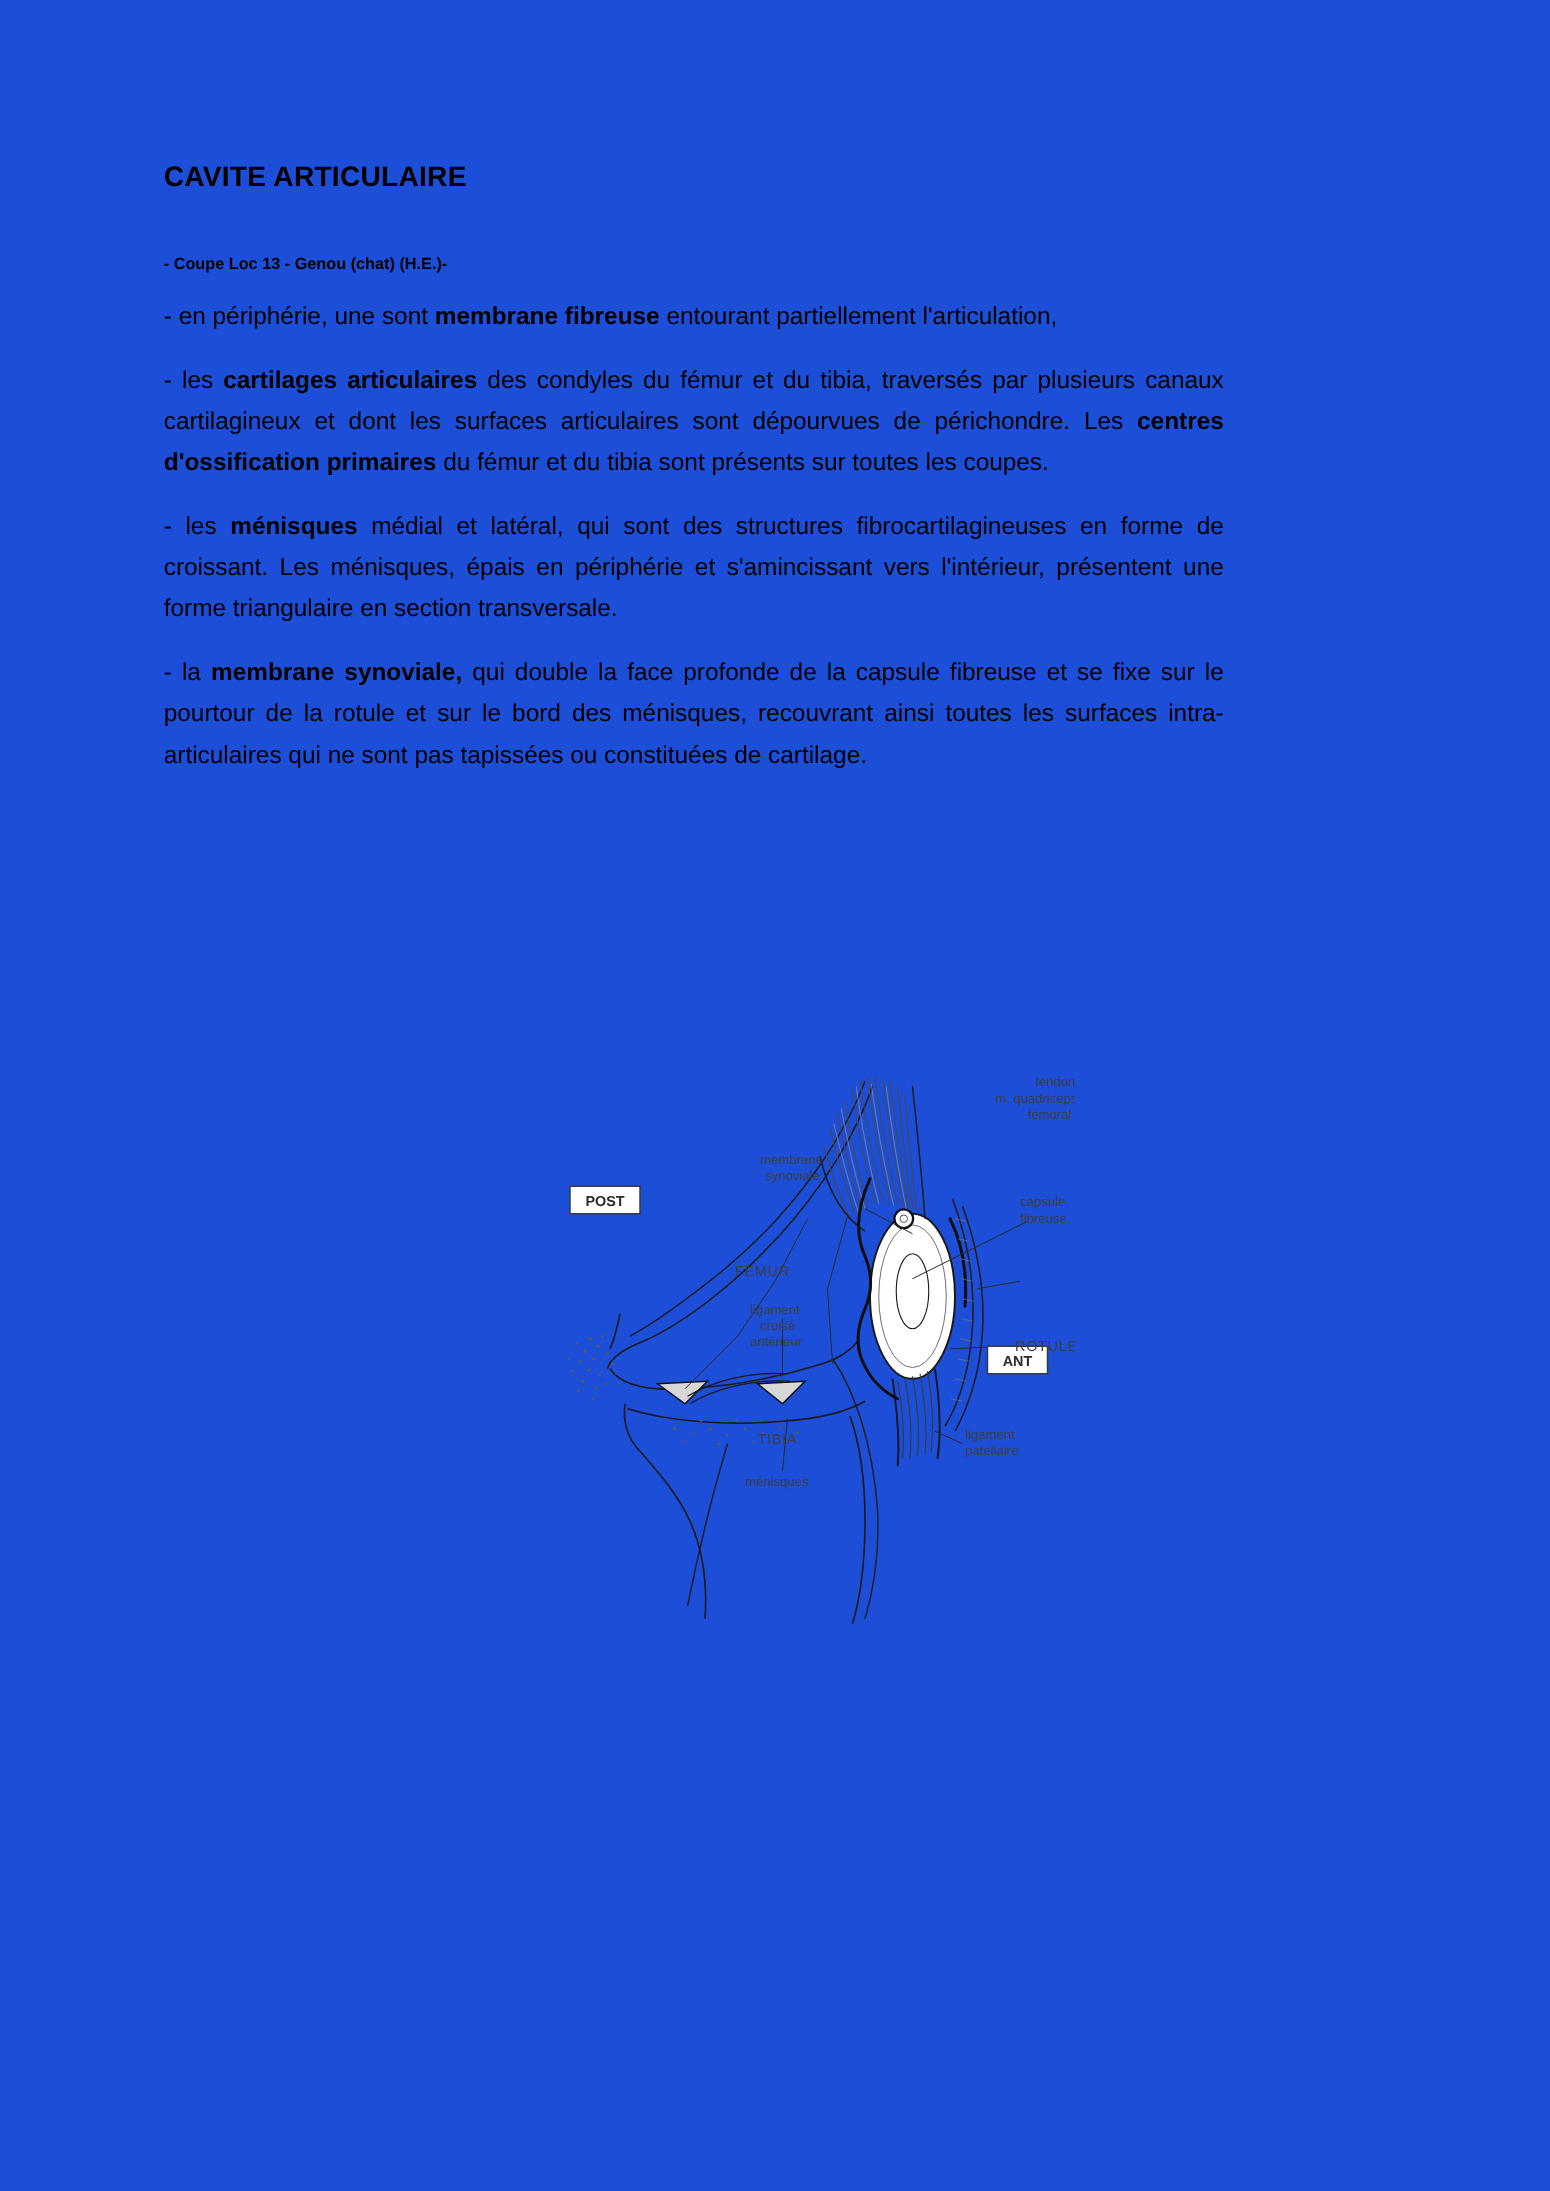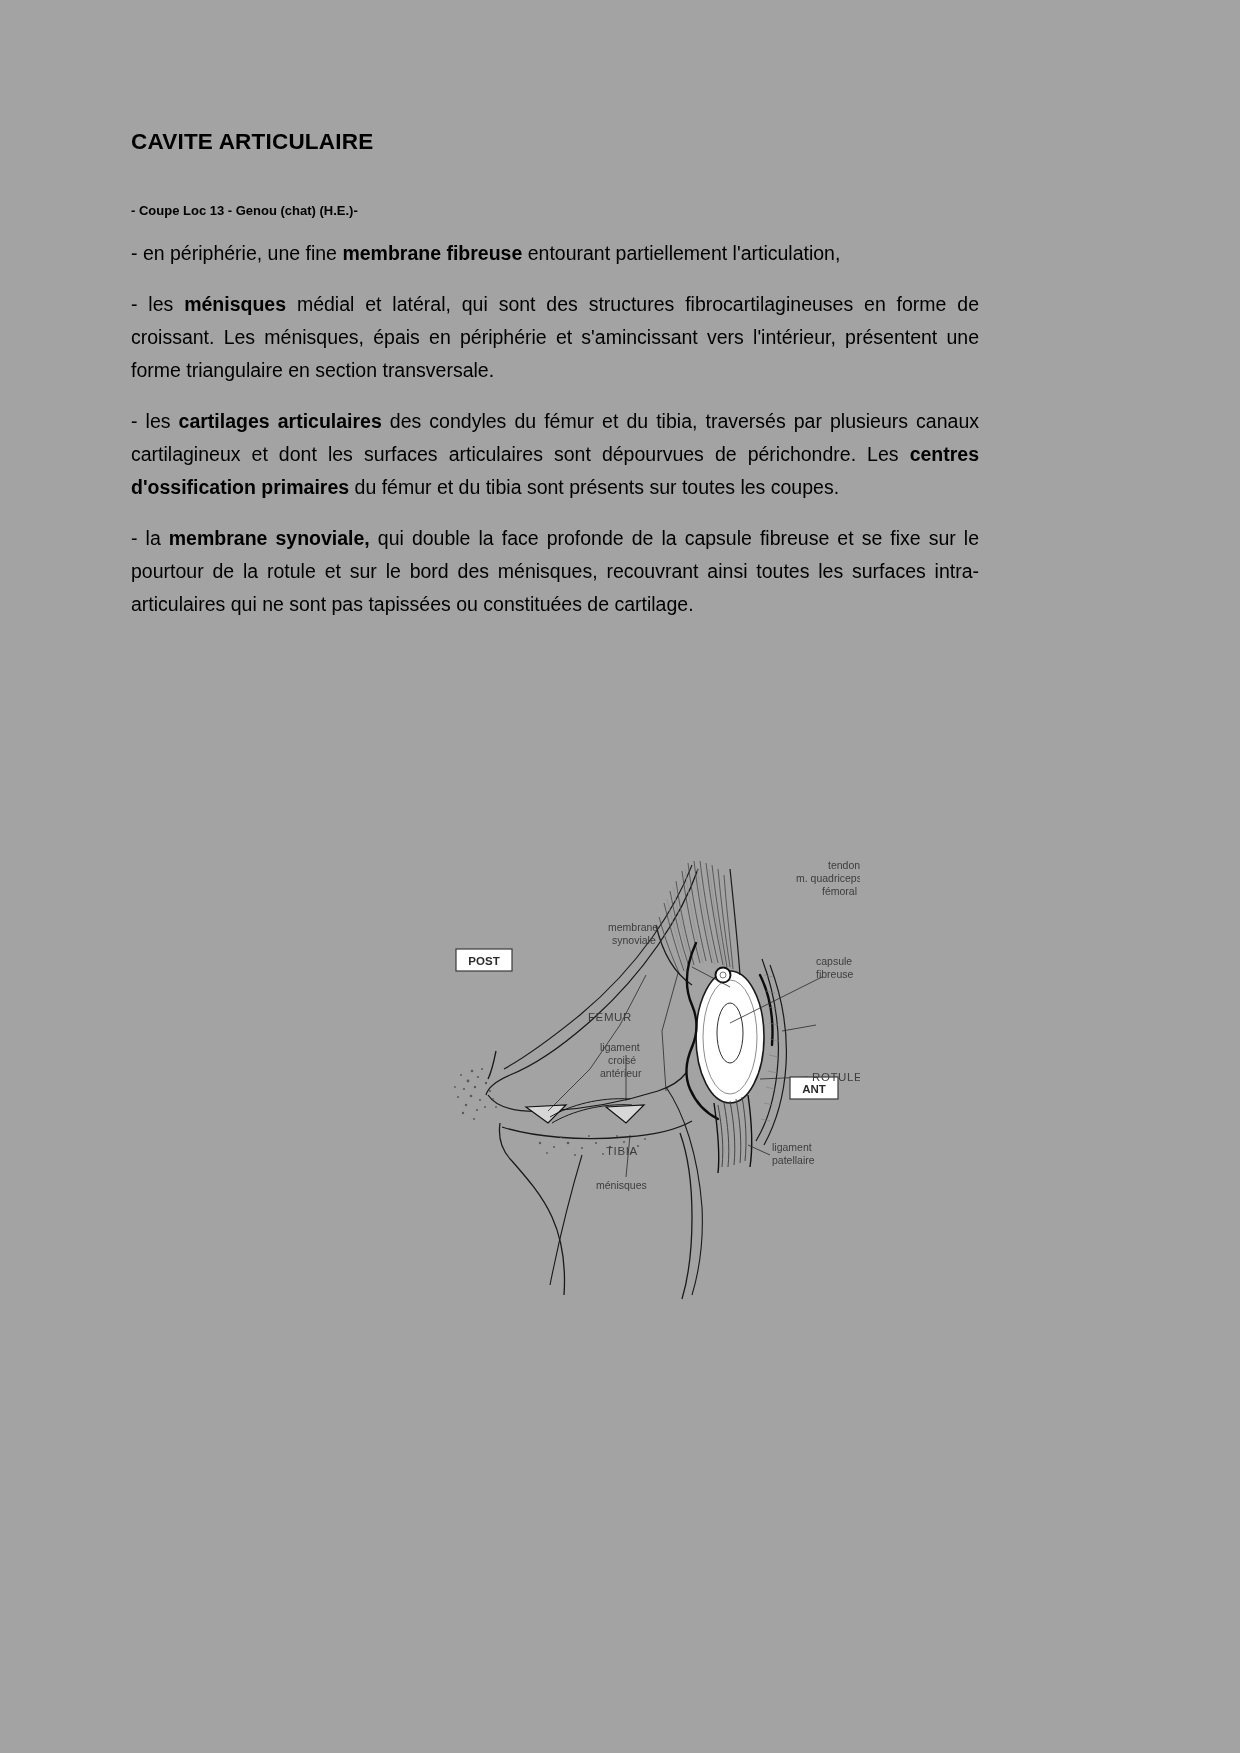--- a/index.html
+++ b/index.html
@@ -13,21 +13,21 @@
     font-family: "Liberation Sans", sans-serif;
     color: #000000;
     position: relative;
     overflow: hidden;
   }
   .page {
     position: absolute;
     left: 0; top: 0;
     width: 1240px;
     height: 1753px;
-    background: #a3a3a3;
+    background: #1d4ed8;
     text-decoration: underline;
   }
   .content {
     position: absolute;
     left: 131px;
     top: 128px;
     width: 848px;
   }
   h1.doc-title {
     font-size: 22.5px;
@@ -76,26 +76,26 @@
 
 <div class="page">
 
   <div class="content">
 
     <h1 class="doc-title">CAVITE ARTICULAIRE</h1>
 
     <h2 class="doc-subtitle">- Coupe Loc 13 - Genou (chat) (H.E.)-</h2>
 
 
-    <p class="body-par item-par"><span>- en périphérie, une fine </span><b>membrane fibreuse</b><span> entourant partiellement l'articulation,</span></p>
-
+    <p class="body-par item-par"><span>- en périphérie, une sont </span><b>membrane fibreuse</b><span> entourant partiellement l'articulation,</span></p>
+
+
+    <p class="body-par item-par"><span>- les </span><b>cartilages articulaires</b><span> des condyles du fémur et du tibia, traversés par plusieurs canaux cartilagineux et dont les surfaces articulaires sont dépourvues de périchondre. Les </span><b>centres d'ossification primaires</b><span> du fémur et du tibia sont présents sur toutes les coupes.</span></p>
 
     <p class="body-par item-par"><span>- les </span><b>ménisques</b><span> médial et latéral, qui sont des structures fibrocartilagineuses en forme de croissant. Les ménisques, épais en périphérie et s'amincissant vers l'intérieur, présentent une forme triangulaire en section transversale.</span></p>
-
-    <p class="body-par item-par"><span>- les </span><b>cartilages articulaires</b><span> des condyles du fémur et du tibia, traversés par plusieurs canaux cartilagineux et dont les surfaces articulaires sont dépourvues de périchondre. Les </span><b>centres d'ossification primaires</b><span> du fémur et du tibia sont présents sur toutes les coupes.</span></p>
 
     <p class="body-par item-par"><span>- la </span><b>membrane synoviale,</b><span> qui double la face profonde de la capsule fibreuse et se fixe sur le pourtour de la rotule et sur le bord des ménisques, recouvrant ainsi toutes les surfaces intra-articulaires qui ne sont pas tapissées ou constituées de cartilage.</span></p>
 
   </div>
 
   <div class="figure">
     <svg width="430" height="450" viewBox="0 0 430 450" xmlns="http://www.w3.org/2000/svg">
 
       <g fill="none" stroke="#1a1a1a" stroke-width="1.1">
 

